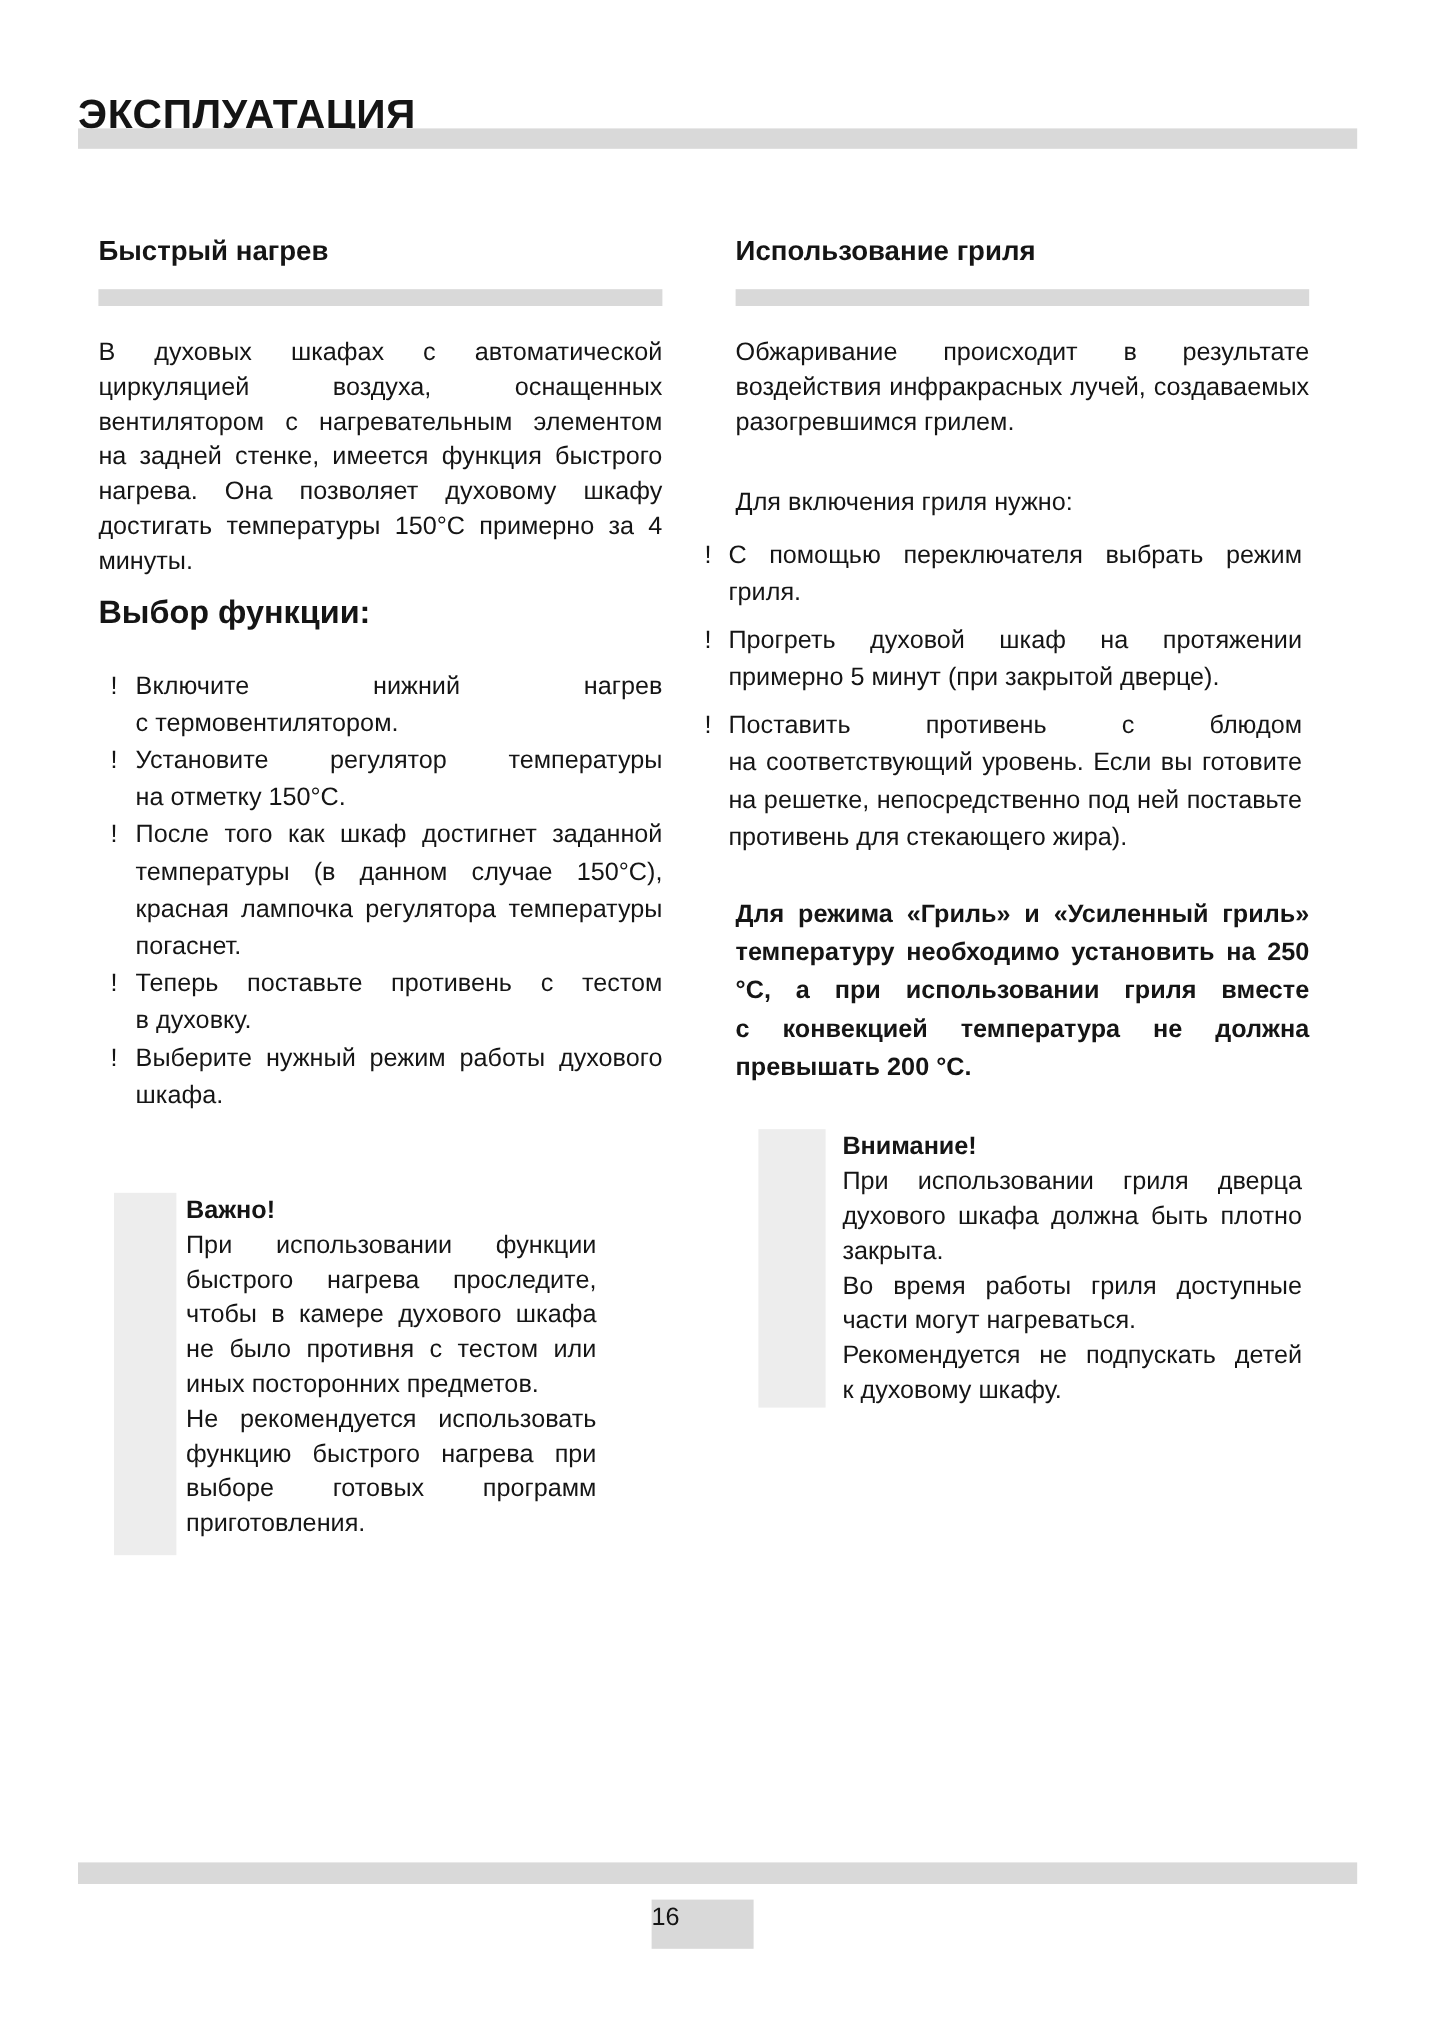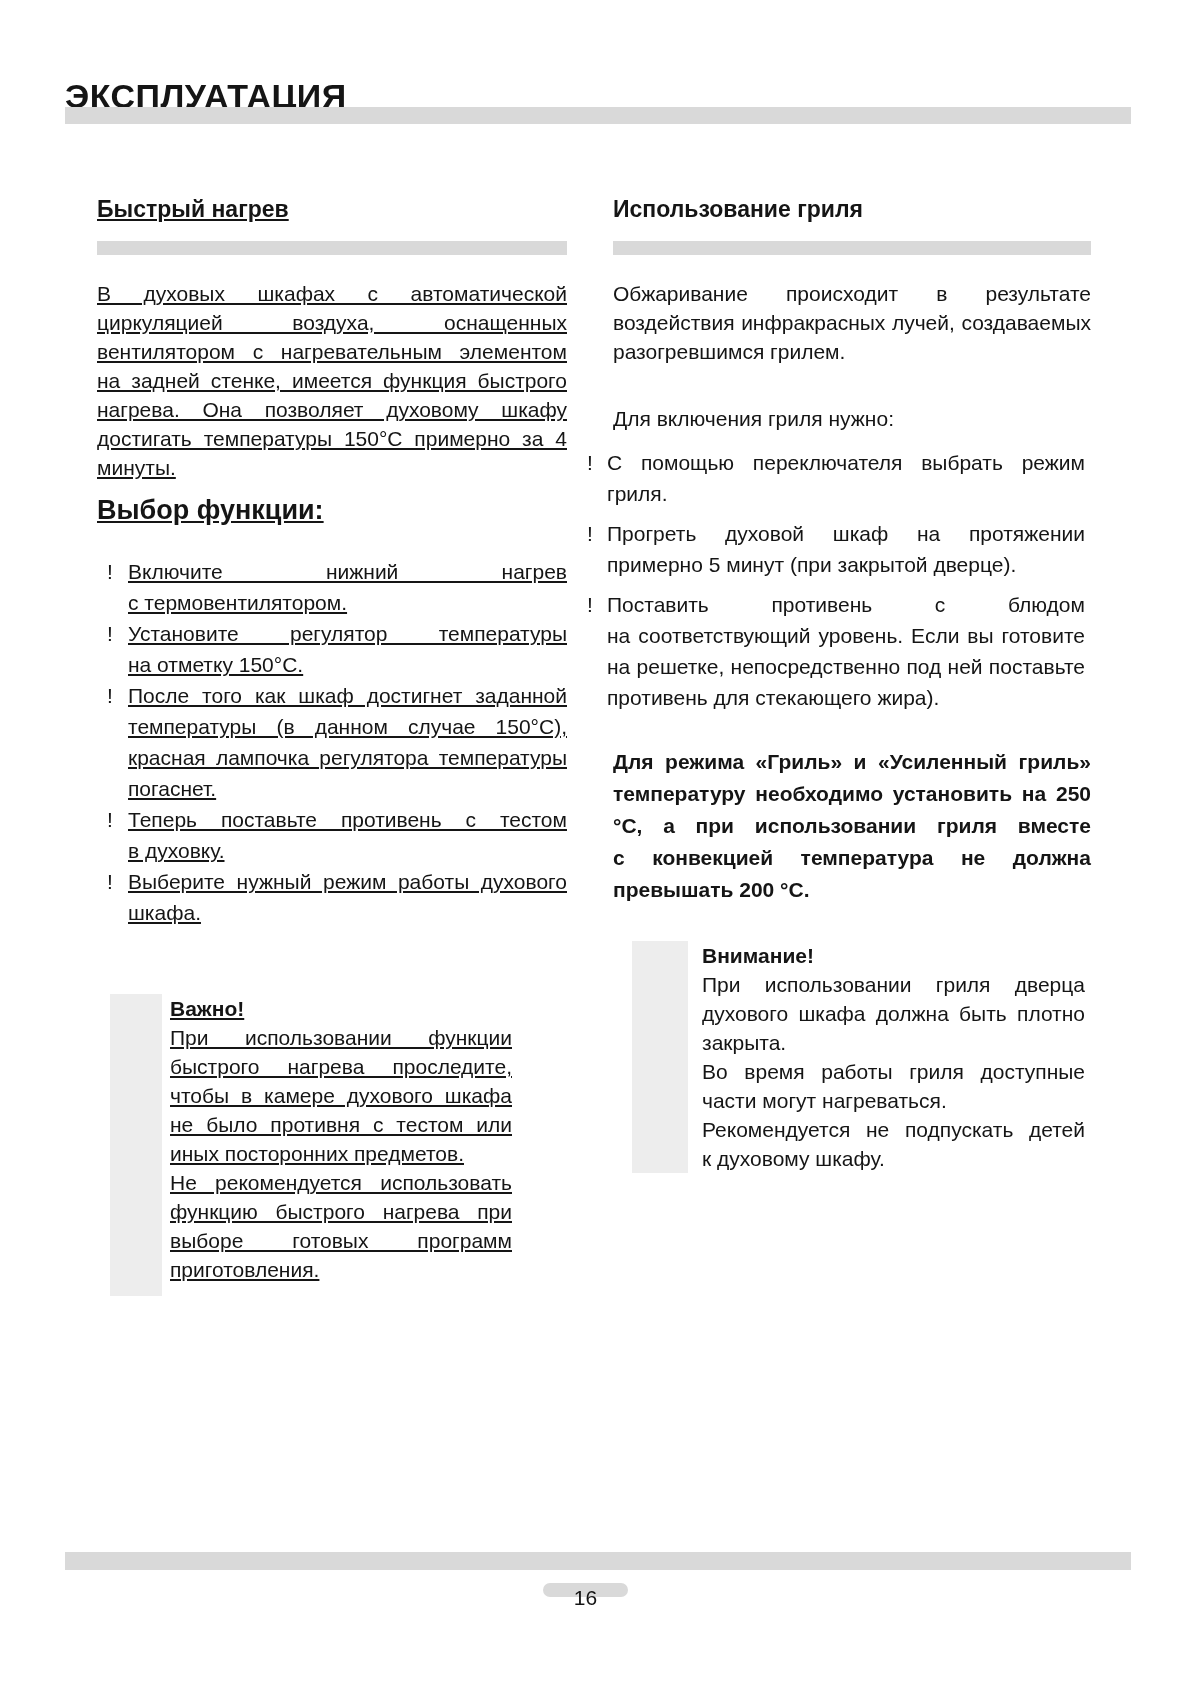--- a/index.html
+++ b/index.html
@@ -10,21 +10,21 @@
   }
   .doc-title{
     position:absolute;left:65px;top:56px;
     font-size:34px;font-weight:bold;letter-spacing:.5px;line-height:34px;
   }
   .rule{position:absolute;left:65px;width:1066px;background:var(--bar,#d9d9d9);}
   .rule-top{top:107px;height:17px;}
   .rule-bottom{top:1552px;height:18px;}
 
   .col{position:absolute;top:163px;}
-  .col-left{left:97px;width:470px;text-decoration:underline;}
+  .col-left{left:82px;width:470px;}
   .col-right{left:613px;width:478px;}
 
   .sec-head{font-size:23px;font-weight:bold;line-height:26px;padding-top:14px;}
   .head-bar{height:14px;background:var(--bar,#d9d9d9);margin-top:3px;}
 
   p{margin:0;}
   .body-text{
     font-size:21px;line-height:29px;
     text-align:justify;text-align-last:left;
   }
@@ -55,23 +55,23 @@
   .note-block{flex:none;background:var(--note_block,#ededed);}
   .col-left  .note-block{width:52px;margin-right:8px;}
   .col-right .note-block{width:56px;margin-right:14px;}
   .note-body{font-size:21px;line-height:29px;}
   .col-left  .note-body{width:342px;}
   .col-right .note-body{width:383px;}
   .note-title{font-weight:bold;}
   .note-body p{text-align:justify;text-align-last:left;}
 
   .page-num{
-    position:absolute;left:543px;top:1583px;width:85px;height:14px;
+    position:absolute;left:543px;top:1583px;width:85px;height:41px;
     background:var(--bar,#d9d9d9);
-    font-size:21px;line-height:29px;text-align:center;border-radius:11px;
+    font-size:21px;line-height:29px;text-align:left;
   }
 </style>
 </head>
 <body>
 
 <h1 class="doc-title">ЭКСПЛУАТАЦИЯ</h1>
 <div class="rule rule-top"></div>
 
 <section class="col col-left">
   <h2 class="sec-head">Быстрый нагрев</h2>

